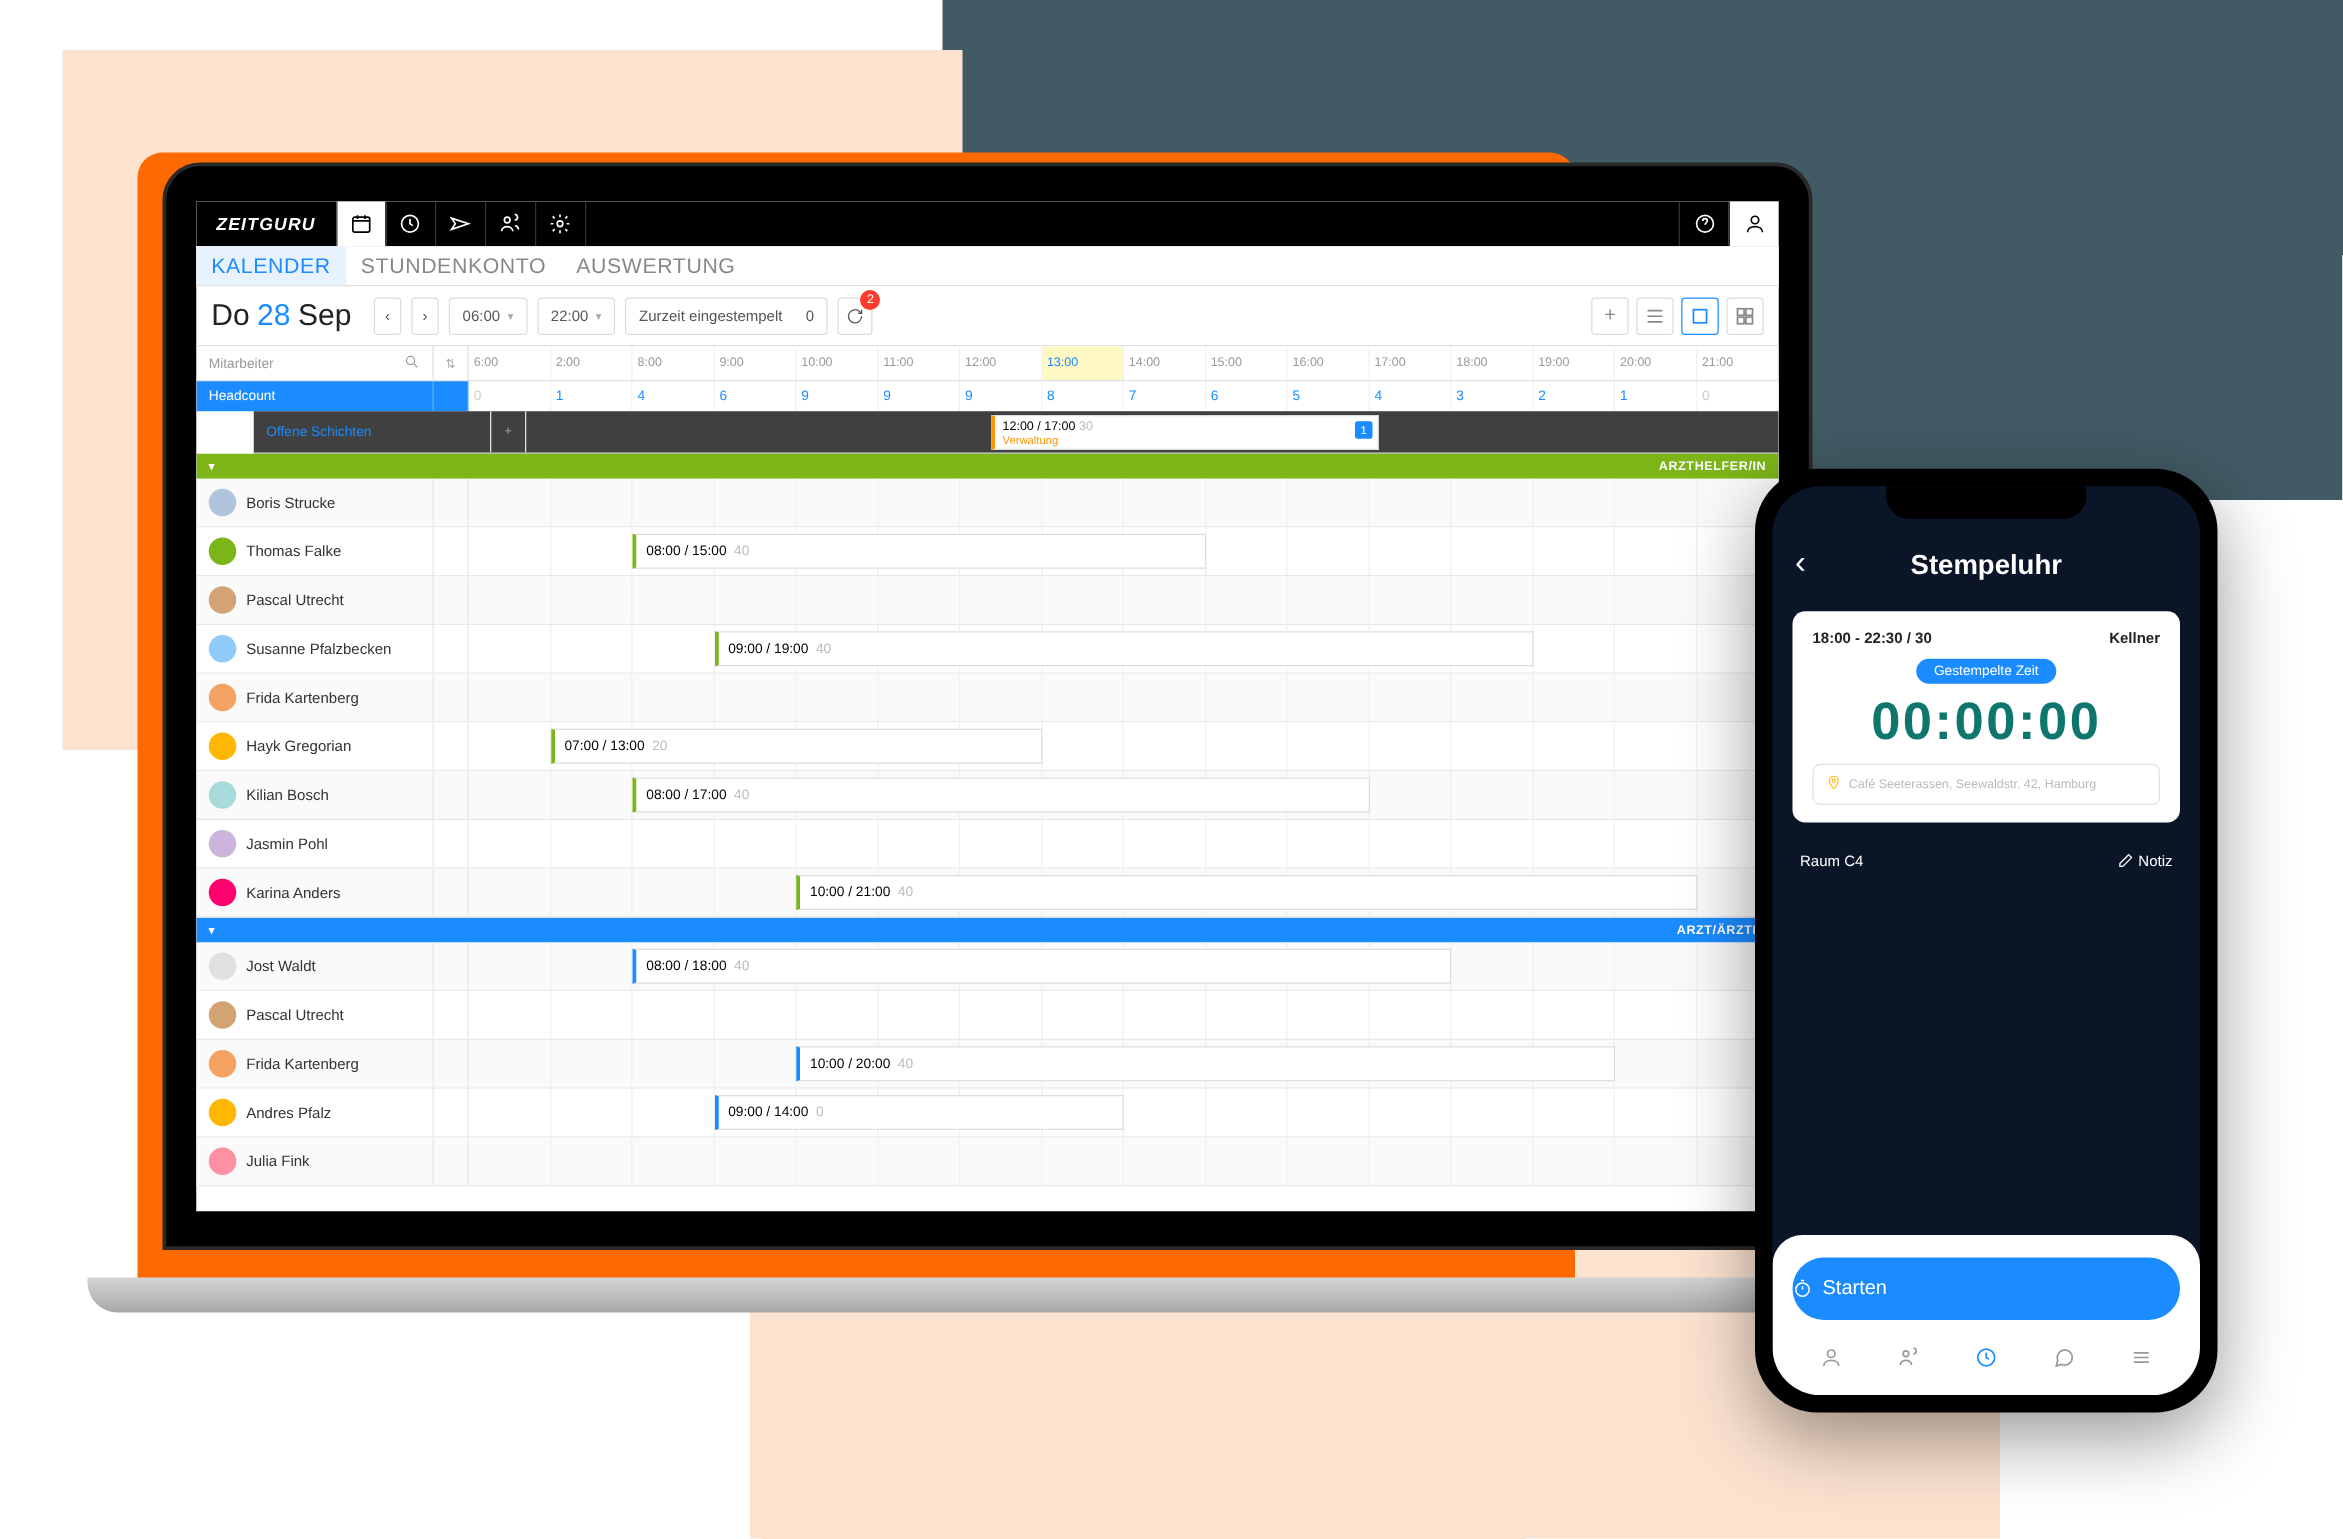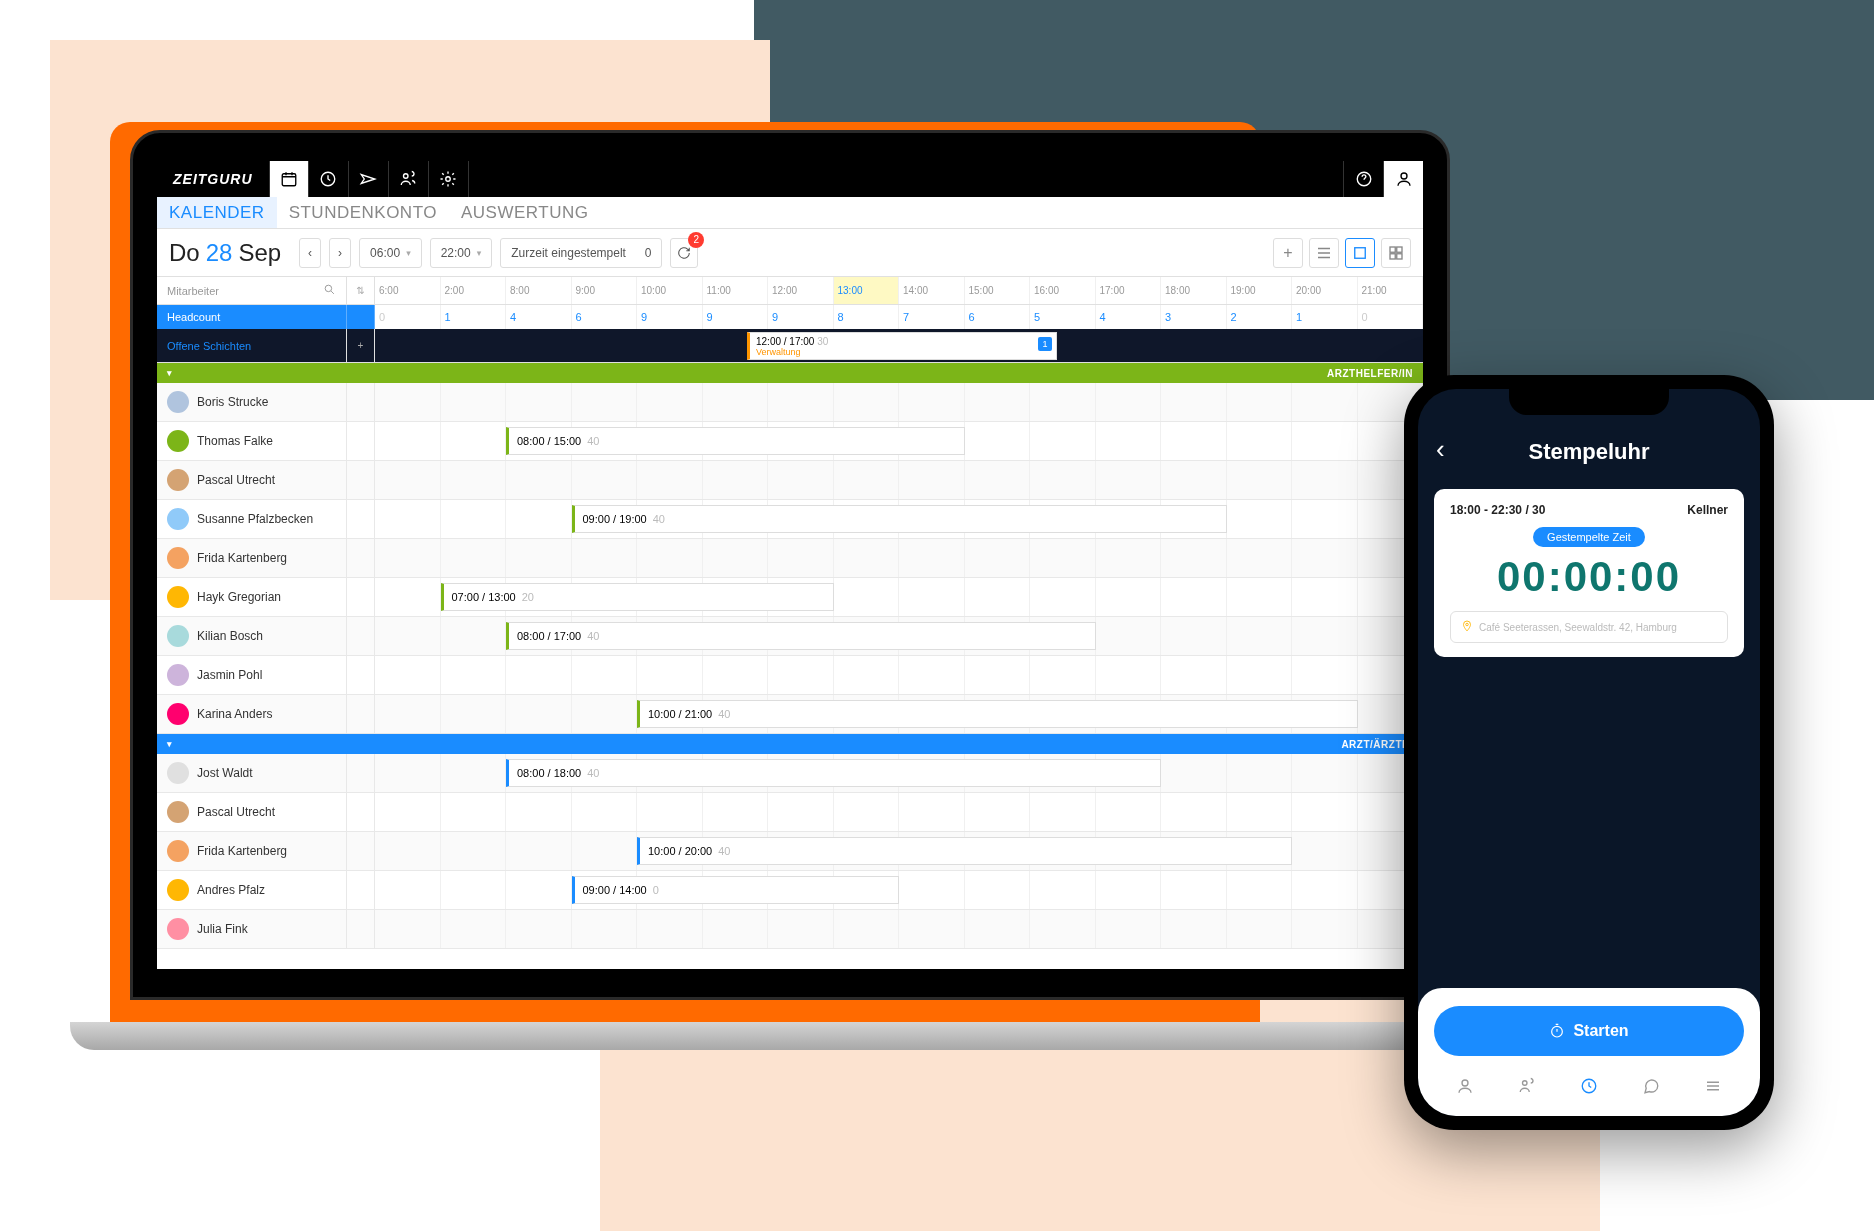--- a/index.html
+++ b/index.html
@@ -36,21 +36,21 @@
 .sort-col { width:28px; border-right:1px solid #e0e0e0; display:flex; align-items:center; justify-content:center; color:#aaa; font-size:10px; }
 .hours { flex:1; display:flex; }
 .hour-cell { flex:1; font-size:10px; color:#999; display:flex; align-items:center; padding-left:4px; border-right:1px solid #f0f0f0; }
 .hour-cell.highlight { background:#fef9c3; color:#1a8cff; }
 .headcount-row { height:24px; display:flex; background:#1a8cff; color:#fff; font-size:11px; }
 .headcount-row .name-col { color:#fff; border-right:1px solid rgba(255,255,255,.3); }
 .headcount-row .sort-col { border-right:1px solid rgba(255,255,255,.3); }
 .headcount-row .hours { background:#fff; }
 .headcount-row .hour-cell { color:#1a8cff; background:#fff; font-size:11px; }
 .headcount-row .hour-cell.zero { color:#ccc; }
-.open-shifts-row { height:34px; display:flex; background:#0f172a; border-bottom:1px solid #e0e0e0; position:relative; }
+.open-shifts-row { height:34px; display:flex; background:#404040; border-bottom:1px solid #e0e0e0; position:relative;margin-left:46px; }
 .open-shifts-row .name-col { color:#1a8cff; }
 .open-shift-block { position:absolute; left:calc(218px + (1054px/17)*6); top:3px; height:28px; width:calc((1054px/17)*5); background:#fff; border:1px solid #ddd; border-left:3px solid #ff9500; font-size:10px; padding:2px 6px; display:flex; flex-direction:column; justify-content:center; }
 .open-shift-block .lbl { color:#ff9500; font-size:9px; }
 .open-shift-block .badge { position:absolute; right:4px; top:4px; width:14px; height:14px; background:#1a8cff; color:#fff; font-size:9px; display:flex; align-items:center; justify-content:center; border-radius:2px; }
 .group-header { height:20px; background:#7cb518; color:#fff; font-size:10px; font-weight:600; display:flex; align-items:center; padding-left:10px; letter-spacing:.5px; }
 .group-header.blue { background:#1a8cff; }
 .group-header .chev-down { margin-right:auto; font-size:9px; }
 .group-header .txt { margin-right:10px; }
 .emp-row { height:39px; display:flex; border-bottom:1px solid #e8e8e8; position:relative; background:#fff; }
 .emp-row:nth-child(even) { background:#fafafa; }
@@ -74,21 +74,21 @@
 .phone-title { font-size:22px; font-weight:600; }
 .phone-card { margin:10px 16px; background:#fff; border-radius:10px; padding:14px 16px; }
 .card-top { display:flex; justify-content:space-between; font-size:12px; font-weight:600; color:#222; }
 .pill { background:#1a8cff; color:#fff; font-size:11px; padding:4px 14px; border-radius:12px; display:inline-block; margin:10px auto 6px; }
 .pill-wrap { text-align:center; }
 .timer { font-size:42px; font-weight:700; text-align:center; color:#0f766e; letter-spacing:2px; }
 .location { margin-top:10px; border:1px solid #e0e0e0; border-radius:6px; padding:8px 10px; font-size:10px; color:#bbb; display:flex; align-items:center; gap:6px; }
 .phone-meta { display:flex; justify-content:space-between; padding:14px 22px; color:#fff; font-size:12px; }
 .phone-meta .notiz { display:flex; align-items:center; gap:4px; cursor:pointer; }
 .phone-bottom { margin-top:auto; background:#fff; padding:18px 16px 14px; border-radius:24px 24px 0 0; }
-.start-btn { width:100%; height:50px; background:#1a8cff; color:#fff; border:none; border-radius:25px; font-size:16px; font-weight:700; display:flex; align-items:center; justify-content:center; gap:8px; cursor:pointer; }
+.start-btn { width:100%; height:50px; background:#1a8cff; color:#fff; border:none; border-radius:25px; font-size:16px; font-weight:400; display:flex; align-items:center; justify-content:flex-start; gap:8px; cursor:pointer; }
 .tab-bar { display:flex; justify-content:space-around; margin-top:14px; }
 .tab-icon { width:32px; height:32px; display:flex; align-items:center; justify-content:center; color:#999; cursor:pointer; font-size:20px; }
 .tab-icon.active { color:#1a8cff; }
 svg { width:18px; height:18px; stroke:currentColor; fill:none; stroke-width:1.8; }
 </style>
 </head>
 <body>
 
 <div class="bg-top"></div>
 <div class="bg-left"></div>
@@ -705,20 +705,29 @@
       <div class="pill-wrap"><span class="pill">Gestempelte Zeit</span></div>
       <div class="timer">00:00:00</div>
       <div class="location">
         <span><svg viewBox="0 0 24 24" style="width:12px;height:12px;stroke:#ffb703">
               <path d="M12 2a7 7 0 017 7c0 5-7 13-7 13S5 14 5 9a7 7 0 017-7z"></path>
               <circle cx="12" cy="9" r="2.5"></circle>
             </svg></span>
         <span>Café Seeterassen, Seewaldstr. 42, Hamburg</span>
       </div>
     </div>
+    <div class="phone-meta">
+      <span>Raum C4</span>
+      <span class="notiz">
+        <svg viewBox="0 0 24 24" style="width:14px;height:14px">
+            <path d="M17 3l4 4-12 12H5v-4z"></path>
+          </svg>
+        <span>Notiz</span>
+      </span>
+    </div>
     <div class="phone-bottom">
       <button class="start-btn">
         <svg viewBox="0 0 24 24" style="width:16px;height:16px;stroke:#fff">
             <circle cx="12" cy="13" r="8"></circle>
             <path d="M12 9v4M10 2h4"></path>
           </svg>
         <span>Starten</span>
       </button>
       <div class="tab-bar">
         <div class="tab-icon">

